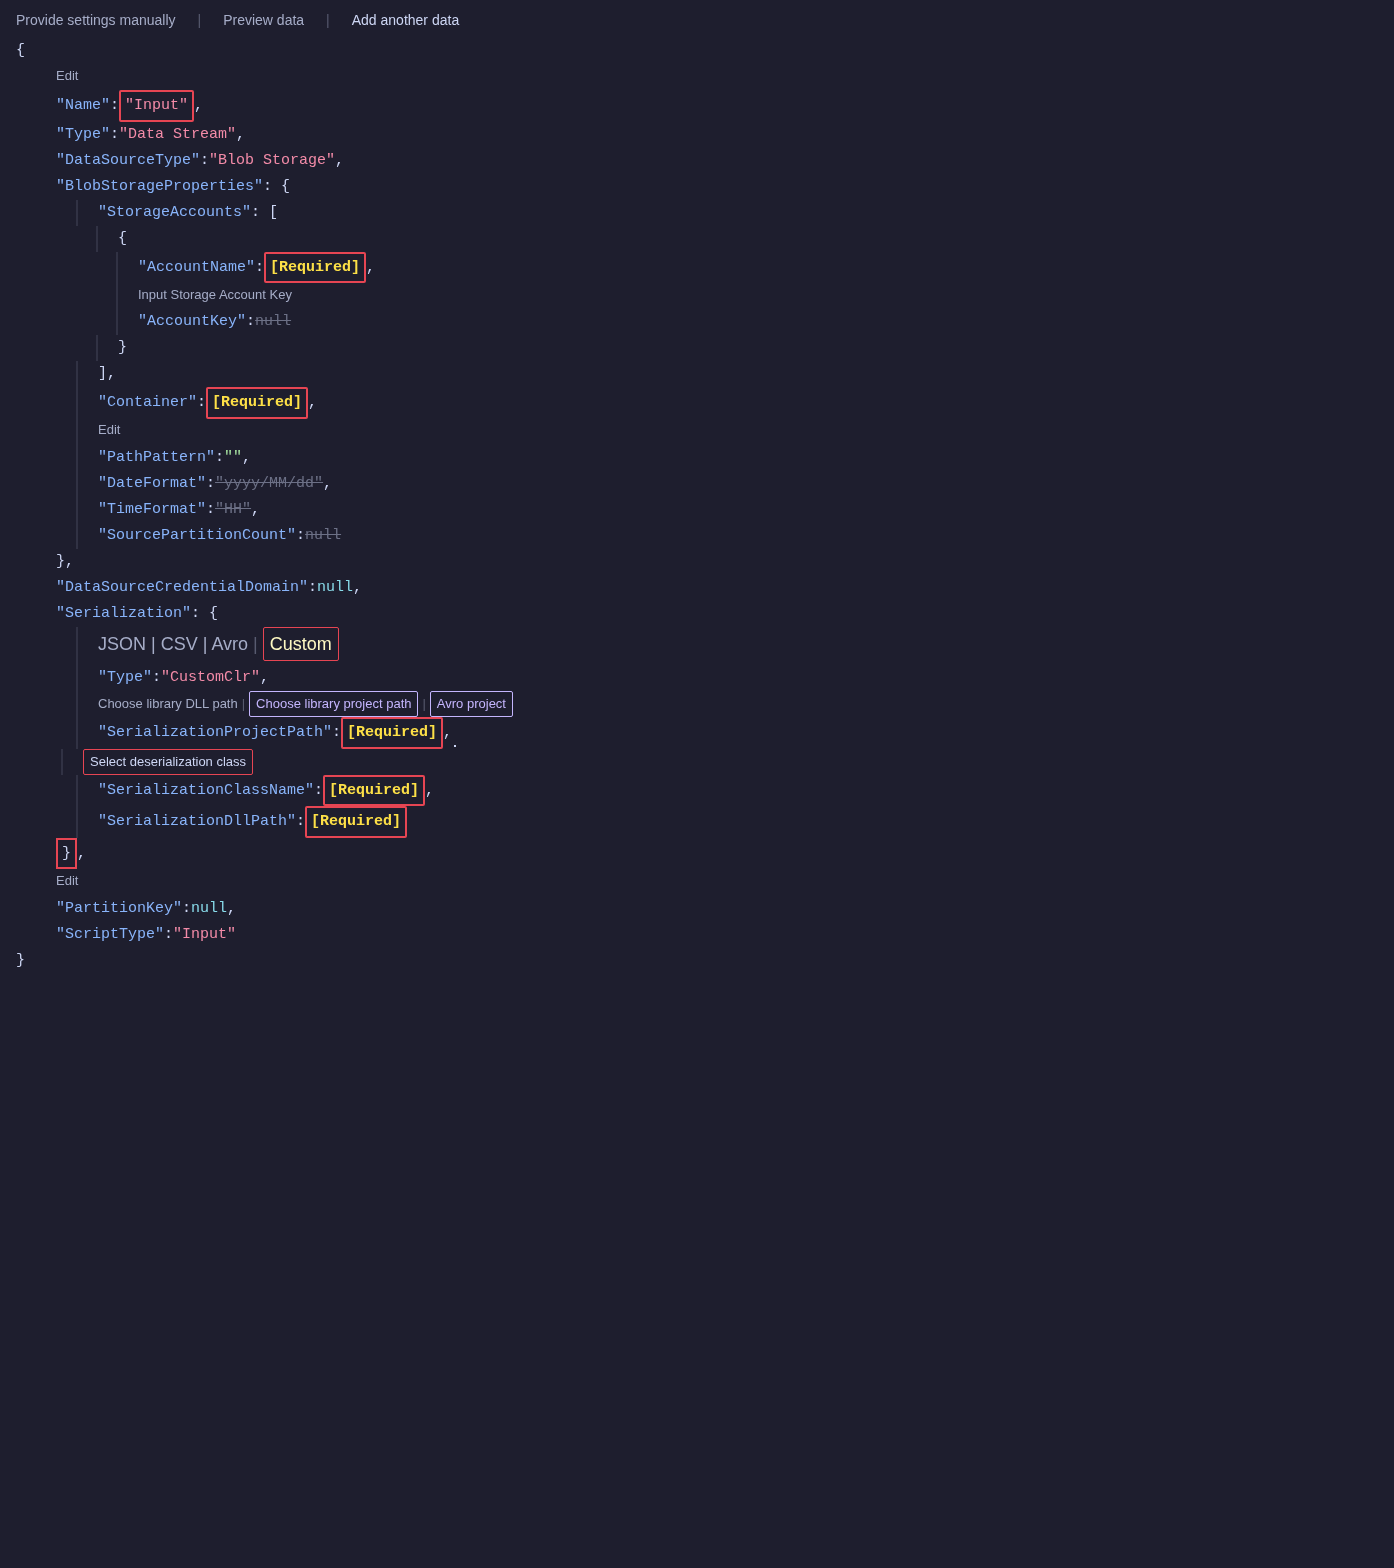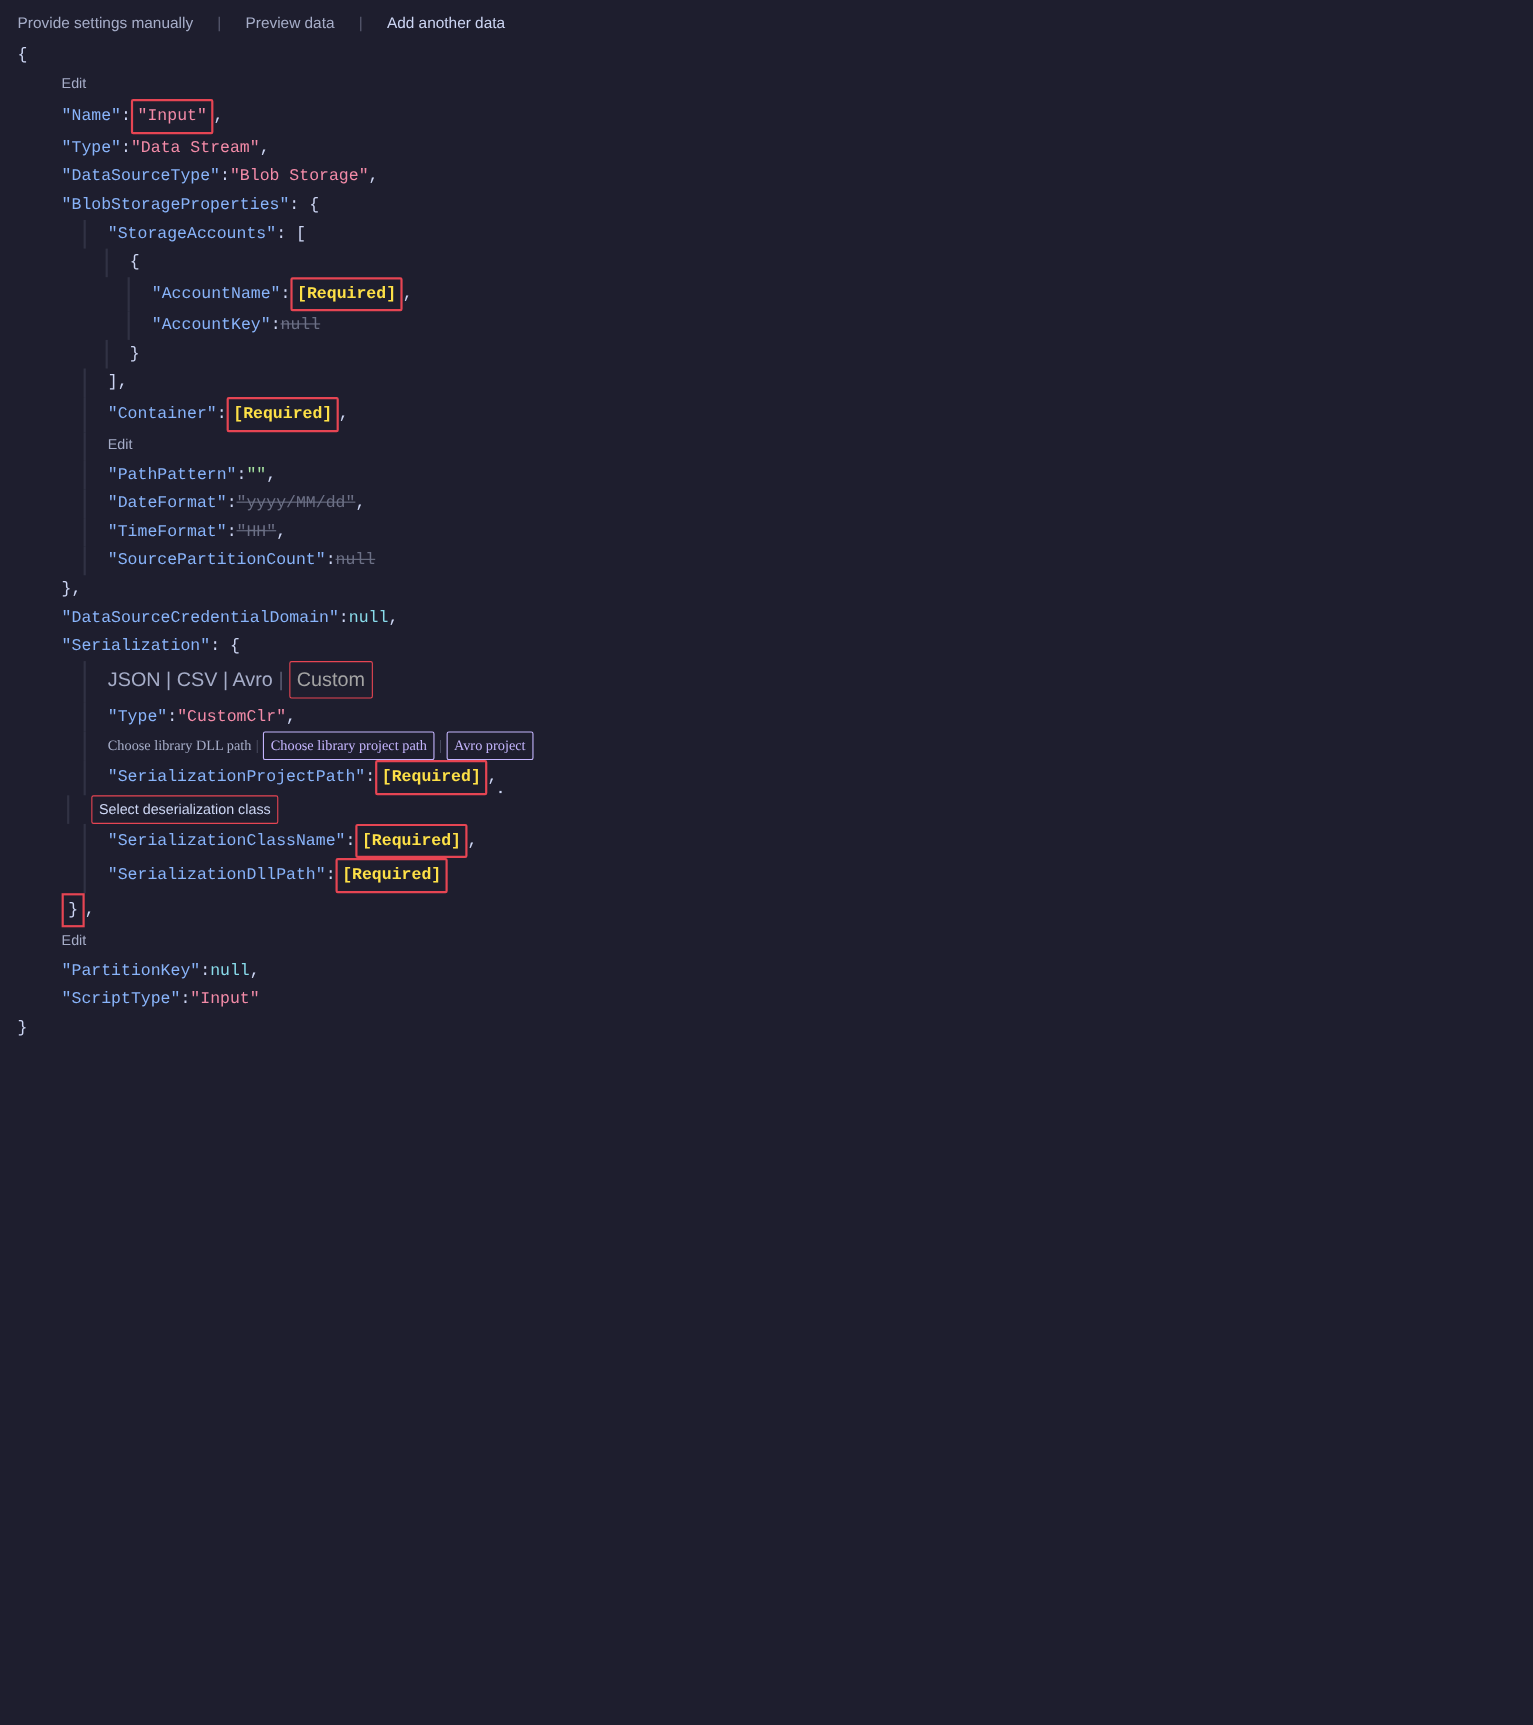--- a/index.html
+++ b/index.html
@@ -105,42 +105,42 @@
       margin: 0 5px;
       color: #585b70;
     }
 
     .inline-tabs .tab-item {
       cursor: pointer;
       color: #a6adc8;
     }
 
     .inline-tabs .tab-active {
-      color: #a3a3a3;
+      color: #fef9c3;
       border: 1px solid #e64553;
       padding: 1px 6px;
       border-radius: 2px;
       background: transparent;
     }
 
     .select-box {
       display: inline-block;
       border: 1px solid #e64553;
       padding: 1px 6px;
       border-radius: 2px;
       color: #cdd6f4;
       font-family: Arial, sans-serif;
       font-size: 13px;
       cursor: pointer;
     }
 
     .path-tabs {
       display: inline-flex;
       align-items: center;
-      font-family: Liberation Serif, serif;
+      font-family: Liberation Sans, sans-serif;
       font-size: 13px;
       color: #a6adc8;
     }
 
     .path-tabs .tab-sep {
       margin: 0 4px;
       color: #585b70;
     }
 
     .path-tab-active {
@@ -231,20 +231,23 @@
     <span class="brace">{</span>
   </div>
 
   <div class="line indent-4" style="border-left: 2px solid #313244; padding-left: 20px; margin-left: 100px;">
     <span class="key">"AccountName"</span>
     <span class="brace">: </span>
     <span class="required-value">[Required]</span>
     <span class="brace">,</span>
   </div>
 
+  <div class="line indent-4" style="border-left: 2px solid #313244; padding-left: 20px; margin-left: 100px;">
+    <span class="helper-text">Input Storage Account Key</span>
+  </div>
 
   <div class="line indent-4" style="border-left: 2px solid #313244; padding-left: 20px; margin-left: 100px;">
     <span class="key">"AccountKey"</span>
     <span class="brace">: </span>
     <span class="null-value">null</span>
   </div>
 
   <div class="line indent-3" style="border-left: 2px solid #313244; padding-left: 20px; margin-left: 80px;">
     <span class="brace">}</span>
   </div>

